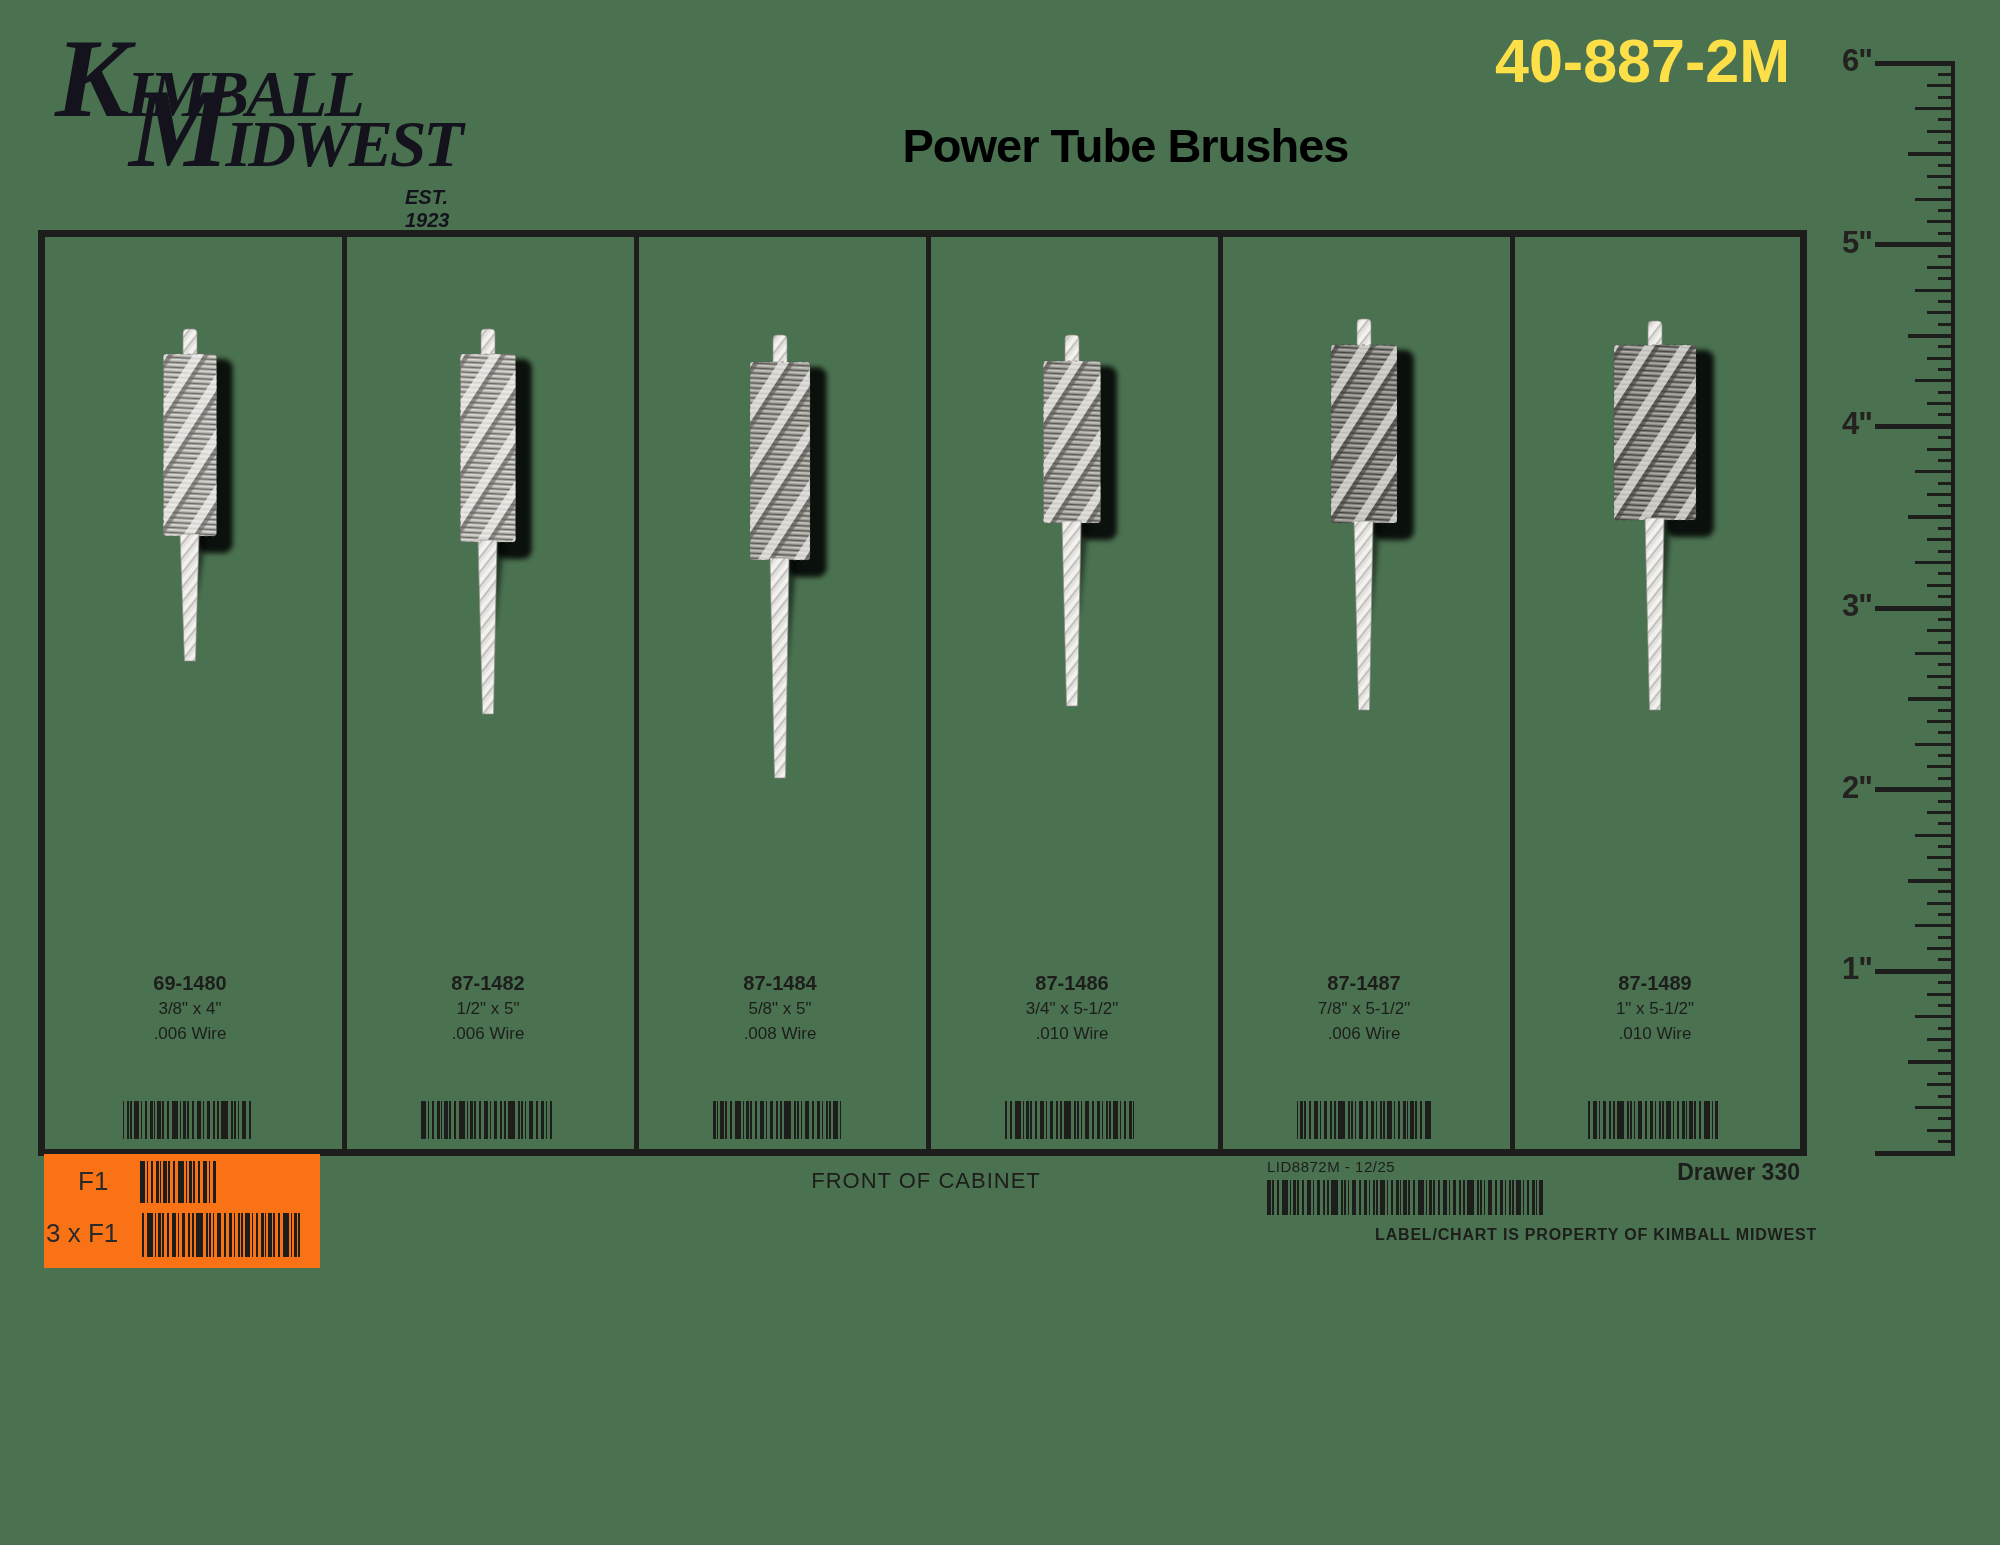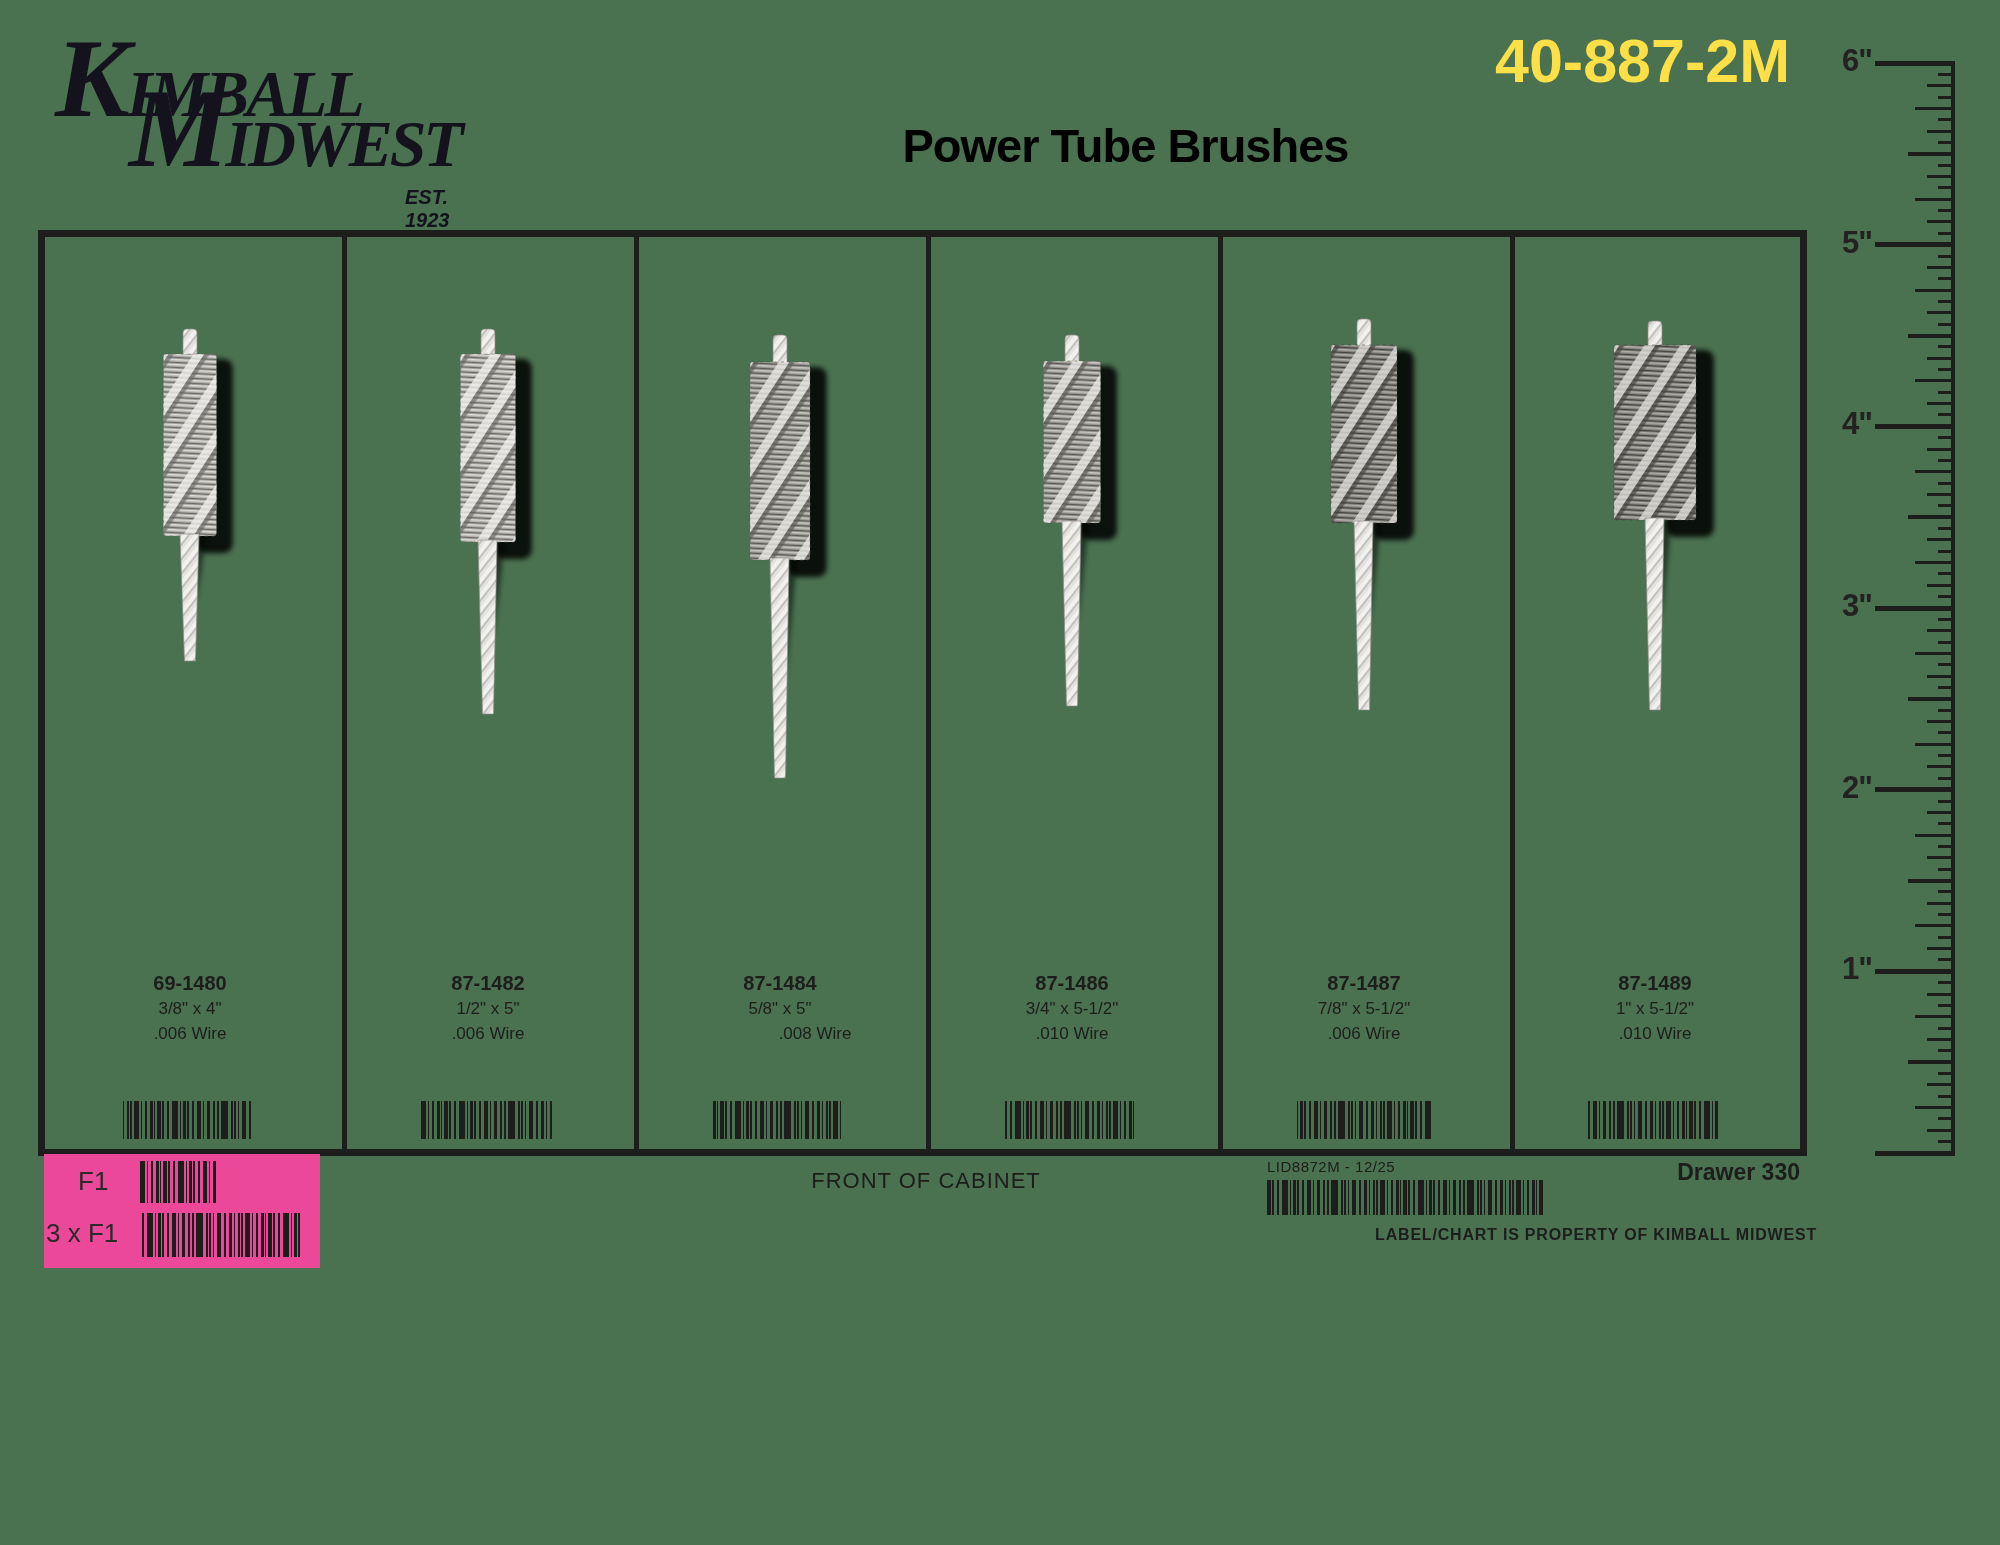--- a/index.html
+++ b/index.html
@@ -34,21 +34,21 @@
   
   .front-label{position:absolute;left:926px;top:1168px;transform:translateX(-50%);
                font-size:22px;font-weight:400;letter-spacing:1px;white-space:nowrap;}
   .lid-code{position:absolute;left:1267px;top:1158px;font-size:15px;letter-spacing:0.5px;}
   .lid-barcode{position:absolute;left:1267px;top:1180px;}
   .property-text{position:absolute;right:183px;top:1226px;font-size:16px;font-weight:700;
                  letter-spacing:0.8px;white-space:nowrap;}
   .drawer-label{position:absolute;right:200px;top:1159px;font-size:23px;font-weight:700;}
 
   
-  .sticker{position:absolute;left:44px;top:1154px;width:276px;height:114px;background:#ec4899;z-index:6;}
+  .sticker{position:absolute;left:44px;top:1154px;width:276px;height:114px;background:#f97316;z-index:6;}
   .sticker-f1{position:absolute;left:34px;top:12px;font-size:26px;color:#2a2a2a;}
   .sticker-f1-barcode{position:absolute;left:96px;top:7px;}
   .sticker-3xf1{position:absolute;left:2px;top:64px;font-size:26px;color:#2a2a2a;}
   .sticker-3xf1-barcode{position:absolute;left:98px;top:59px;}
 
   
   .ruler-line{position:absolute;left:1951px;top:61px;width:4px;height:1095px;background:#1d1d1b;}
   .tick{position:absolute;background:#1d1d1b;}
   .ruler-num{position:absolute;width:80px;text-align:right;font-size:31px;font-weight:700;
              color:#232220;letter-spacing:-1px;}
@@ -216,21 +216,21 @@
           <rect x="62.4" y="34" width="38.2" height="210" rx="9" fill="#060606" opacity="0.85" filter="url(#bl2)"></rect>
           <polygon points="61,227 71,221 60,346.9" fill="#060606" opacity="0.55" filter="url(#bl2)"></polygon>
           <rect x="47" y="2" width="14" height="35" rx="4" fill="url(#ps2)" stroke="#8f8e8a" stroke-width="0.7"></rect>
           <rect x="24" y="29" width="60" height="198" rx="3" fill="url(#ph2)"></rect>
           <rect x="24" y="29" width="60" height="198" rx="3" fill="url(#pd2)" opacity="0.8"></rect>
           <rect x="24" y="29" width="60" height="198" rx="3" fill="none" stroke="#5b5955" stroke-width="0.8" stroke-dasharray="3 4" opacity="0.7"></rect>
           <polygon points="44,225 63,225 59.5,445 48.5,445" fill="url(#ps2)" stroke="#8f8e8a" stroke-width="0.7"></polygon>
         </svg></div>
       <div class="comp-label comp-part" style="left: 735px; top: 735px;">87-1484</div>
       <div class="comp-label comp-size" style="left: 735px; top: 762px;">5/8" x 5"</div>
-      <div class="comp-label comp-wire" style="left: 735px; top: 787px; margin-left: 35px;">.008 Wire</div>
+      <div class="comp-label comp-wire" style="left: 735px; top: 787px;">.008 Wire</div>
       <div class="comp-barcode" style="left: 735px; top: 864px;"><svg width="134" height="38" viewBox="0 0 134 38" fill="#1d1d1b" xmlns="http://www.w3.org/2000/svg">
           <rect x="0" y="0" width="3" height="38"></rect>
           <rect x="4" y="0" width="1" height="38"></rect>
           <rect x="7" y="0" width="4" height="38"></rect>
           <rect x="12" y="0" width="2" height="38"></rect>
           <rect x="17" y="0" width="2" height="38"></rect>
           <rect x="22" y="0" width="6" height="38"></rect>
           <rect x="30" y="0" width="1" height="38"></rect>
           <rect x="33" y="0" width="3" height="38"></rect>
           <rect x="37" y="0" width="2" height="38"></rect>

